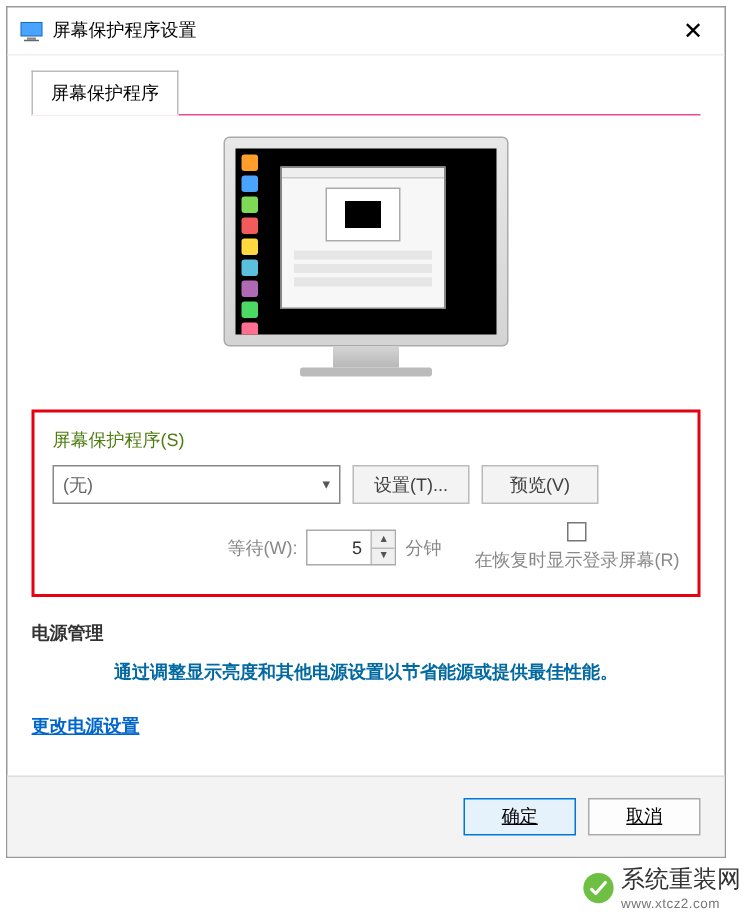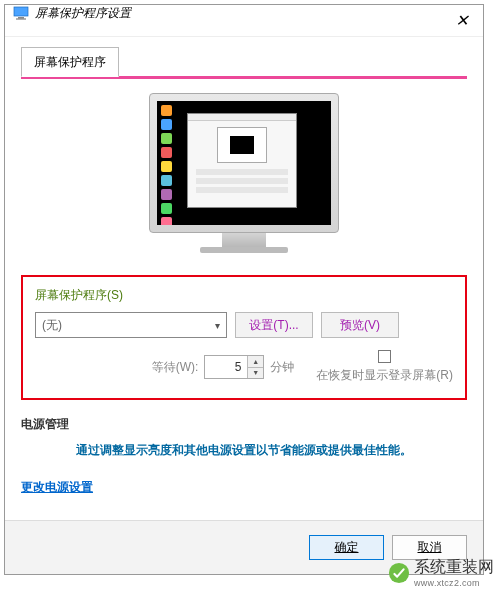--- a/index.html
+++ b/index.html
@@ -1,28 +1,28 @@
 <!DOCTYPE html>
 <html><head>
 <meta charset="utf-8">
 <style>
   * { box-sizing: border-box; margin: 0; padding: 0; font-family: "Microsoft YaHei", "Segoe UI", sans-serif; }
   body { width: 500px; height: 613px; background: #fff; position: relative; overflow: hidden; }
   
   .window { width: 480px; border: 1px solid #999; background: #fff; position: absolute; top: 4px; left: 4px; }
   
-  .titlebar { height: 32px; display: flex; padding: 0 0 0 8px; border-bottom: 1px solid #eee; font-style: italic; }
+  .titlebar { height: 32px; display: flex; align-items: center; padding: 0 0 0 8px; border-bottom: 1px solid #eee; }
   .title-icon { width: 16px; height: 16px; margin-right: 6px; }
   .title-icon svg { width: 100%; height: 100%; }
   .title-text { font-size: 12px; color: #000; flex: 1; }
   .close-btn { width: 42px; height: 30px; display: flex; align-items: center; justify-content: center; cursor: pointer; }
   
   .content { padding: 10px 16px 12px 16px; }
   
-  .tab-strip { display: flex; border-bottom: 3px solid #ec4899; margin-bottom: 14px; }
+  .tab-strip { display: flex; border-bottom: 1px solid #ec4899; margin-bottom: 14px; }
   .tab { padding: 6px 12px 5px 12px; font-size: 12px; border: 1px solid #bbb; border-bottom: 1px solid #fff; background: #fff; margin-bottom: -1px; cursor: pointer; }
   
   .preview-area { display: flex; justify-content: center; margin: 12px 0 22px 0; }
   .monitor { width: 190px; position: relative; }
   .monitor-frame { width: 190px; height: 140px; background: linear-gradient(#e8e8e8,#d4d4d4); border: 1px solid #aaa; border-radius: 4px; padding: 7px; }
   .monitor-screen { width: 100%; height: 100%; background: #000; position: relative; overflow: hidden; }
   .desktop-icons { position: absolute; left: 4px; top: 4px; width: 16px; }
   .di { width: 11px; height: 11px; margin-bottom: 3px; border-radius: 2px; }
   .inner-win { position: absolute; left: 30px; top: 12px; width: 110px; height: 95px; background: #f7f7f7; border: 1px solid #888; }
   .inner-win-header { height: 7px; background: #eee; border-bottom: 1px solid #ccc; }
@@ -30,41 +30,41 @@
   .inner-preview-black { width: 24px; height: 18px; background: #000; }
   .inner-line { height: 6px; background: #e6e6e6; margin: 3px 8px; }
   .monitor-stand { width: 44px; height: 14px; margin: 0 auto; background: linear-gradient(#d4d4d4,#b8b8b8); }
   .monitor-base { width: 88px; height: 6px; margin: 0 auto; background: #bbb; border-radius: 2px; }
   
   .highlight { border: 2px solid #e60012; padding: 10px 12px 14px 12px; margin-bottom: 16px; }
   .group-title { font-size: 12px; color: #4d7c0f; margin-bottom: 8px; }
   .row { display: flex; align-items: center; gap: 8px; margin-bottom: 12px; }
   .dropdown { flex: 0 0 192px; height: 26px; background: #fff; border: 1px solid #888; display: flex; align-items: center; padding: 0 6px; cursor: pointer; color: #666; font-size: 12px; justify-content: space-between; }
   .chev { font-size: 10px; color: #555; }
-  .btn { height: 26px; line-height: 24px; padding: 0 12px; font-size: 12px; border: 1px solid #bbb; background: #f3f3f3; color: #a21caf; cursor: default; min-width: 78px; text-align: center; }
+  .btn { height: 26px; line-height: 24px; padding: 0 12px; font-size: 12px; border: 1px solid #bbb; background: #f3f3f3; color: #404040; cursor: default; min-width: 78px; text-align: center; }
   
   .wait-row { display: flex; align-items: center; gap: 6px; font-size: 12px; color: #888; justify-content: flex-end; }
   .spinner { width: 60px; height: 24px; display: flex; align-items: center; border: 1px solid #aaa; background: #fff; }
   .spinner-val { flex: 1; text-align: right; padding: 0 6px; font-size: 12px; color: #333; }
   .spinner-btns { width: 16px; height: 100%; border-left: 1px solid #bbb; display: flex; flex-direction: column; }
   .sp { flex: 1; display: flex; align-items: center; justify-content: center; font-size: 7px; color: #555; cursor: pointer; background: #f0f0f0; }
   .sp:first-child { border-bottom: 1px solid #bbb; }
   .cb { display: flex; align-items: center; gap: 4px; margin-left: 16px; flex-direction: column; }
   .cb-box { width: 13px; height: 13px; border: 1px solid #777; background: #fff; display:inline-block; cursor:pointer; }
   
   .pm-group { margin-bottom: 12px; font-weight: bold; }
   .group-header { font-size: 12px; color: #333; margin-bottom: 8px; }
   .pm-text { font-size: 12px; color: #0369a1; line-height: 1.5; margin-bottom: 18px; text-align: center; }
   .link { color: #0066cc; font-size: 12px; text-decoration: underline; cursor: pointer; }
   
   .button-row { display: flex; justify-content: flex-end; gap: 8px; padding: 14px 16px 14px 0; border-top: 1px solid #ddd; background: #f3f3f3; text-decoration: underline; }
   .dlg-btn { min-width: 75px; height: 25px; font-size: 12px; border: 1px solid #aaa; background: #fdfdfd; cursor: pointer; }
   .dlg-btn.primary { border: 1px solid #0078d7; background:#e5f1fb;}
   
-  .watermark { position: absolute; right: 6px; bottom: 25px; display:flex; align-items:center; gap:4px; }
+  .watermark { position: absolute; right: 6px; bottom: 6px; display:flex; align-items:center; gap:4px; }
   .wm-icon { width: 22px; height: 22px; }
   .wm-text { font-size: 16px; color: #333; font-weight: 500; }
   .wm-sub { font-size: 9px; color: #777; letter-spacing:0.3px;}
 </style>
 </head>
 <body>
 
 <div class="window">
   <div class="titlebar">
     <span class="title-icon">

